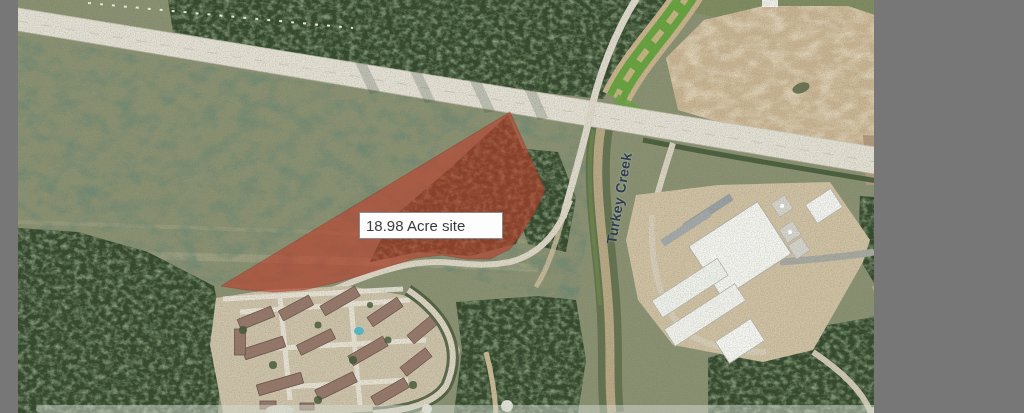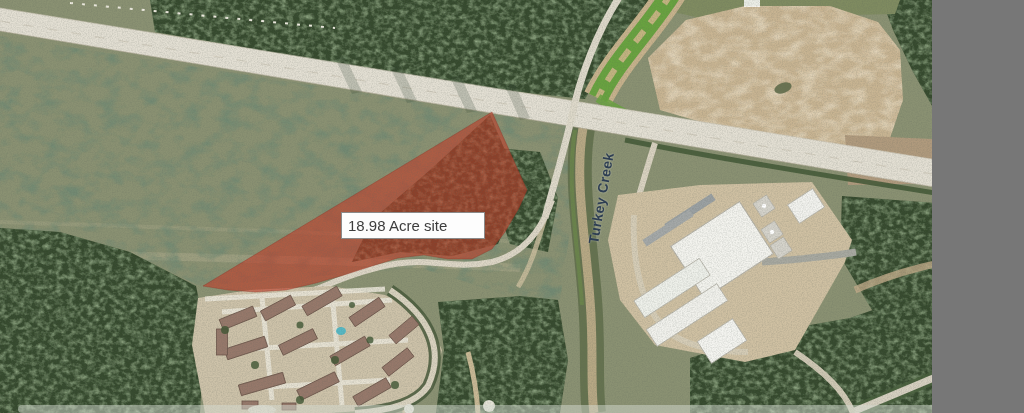--- a/index.html
+++ b/index.html
@@ -1,17 +1,17 @@
 <!DOCTYPE html>
 <html><head>
 <meta charset="utf-8">
 <style>
   html,body{margin:0;padding:0;background:#777;}
-  .stage{position:relative;width:932px;height:413px;overflow:hidden;
-         font-family:"Liberation Sans",sans-serif;background:#8a9172;}
+  .stage{position:relative;width:856px;height:413px;overflow:hidden;
+         font-family:"Liberation Sans",sans-serif;background:#8a9172;margin-left:18px;}
   .stage svg{position:absolute;left:0;top:0;display:block;}
   .site-label{position:absolute;left:341px;top:212px;width:136px;height:25px;
     background:#fdfdfd;border:1px solid #8a8a8a;color:#3d3d3d;font-size:15px;
     line-height:25px;padding-left:6px;white-space:nowrap;z-index:30;}
   .creek-label{position:absolute;left:601px;top:198px;z-index:25;color:#2e3e52;
     font-size:14px;font-weight:600;letter-spacing:.4px;white-space:nowrap;
     transform:translate(-50%,-50%) rotate(-80deg);
     text-shadow:0 0 2px rgba(255,255,255,.45);}
   .bottom-bar{position:absolute;left:18px;right:0;top:405px;height:8px;z-index:20;
     background:rgba(212,218,207,.5);border-radius:4px 0 0 4px;}

